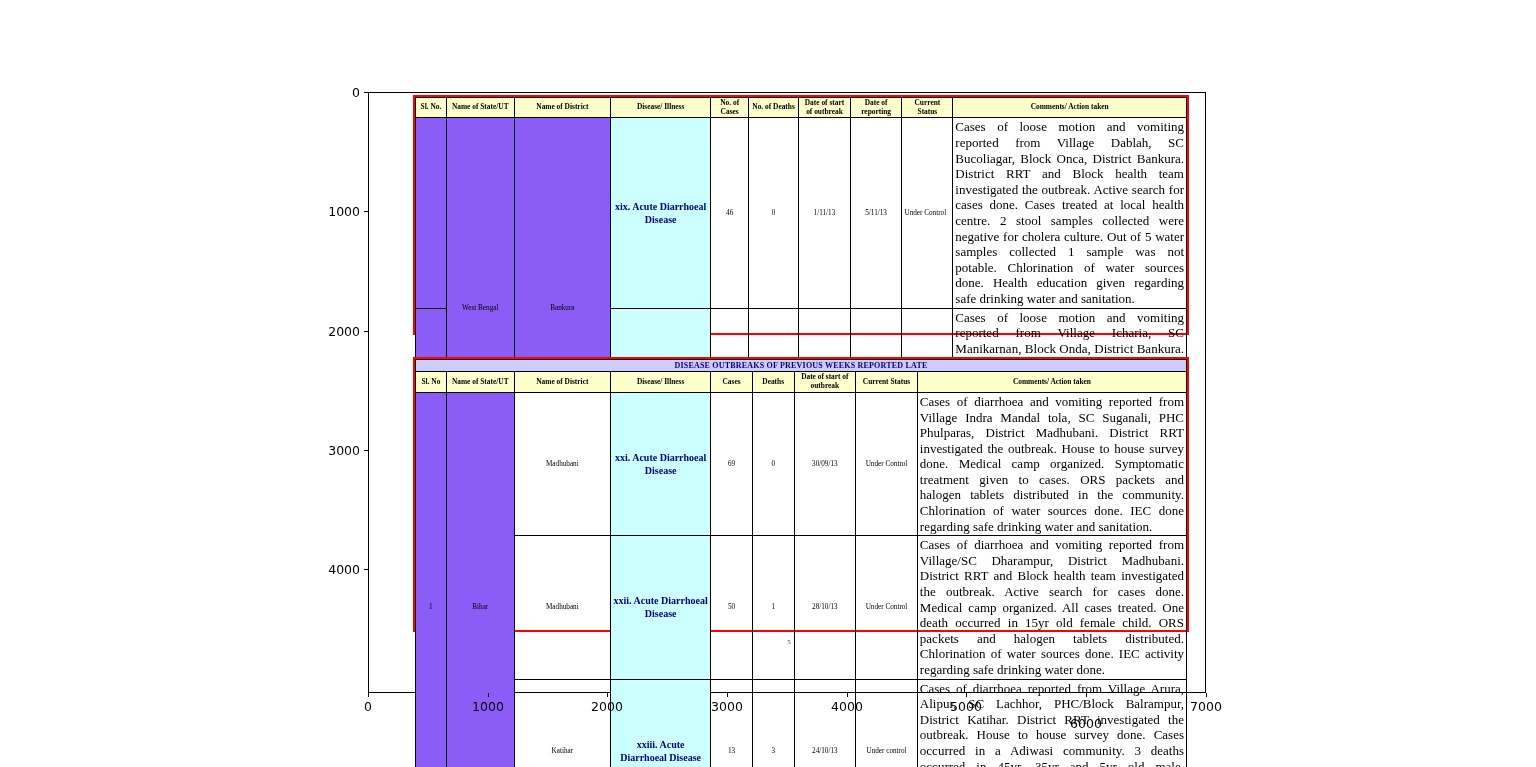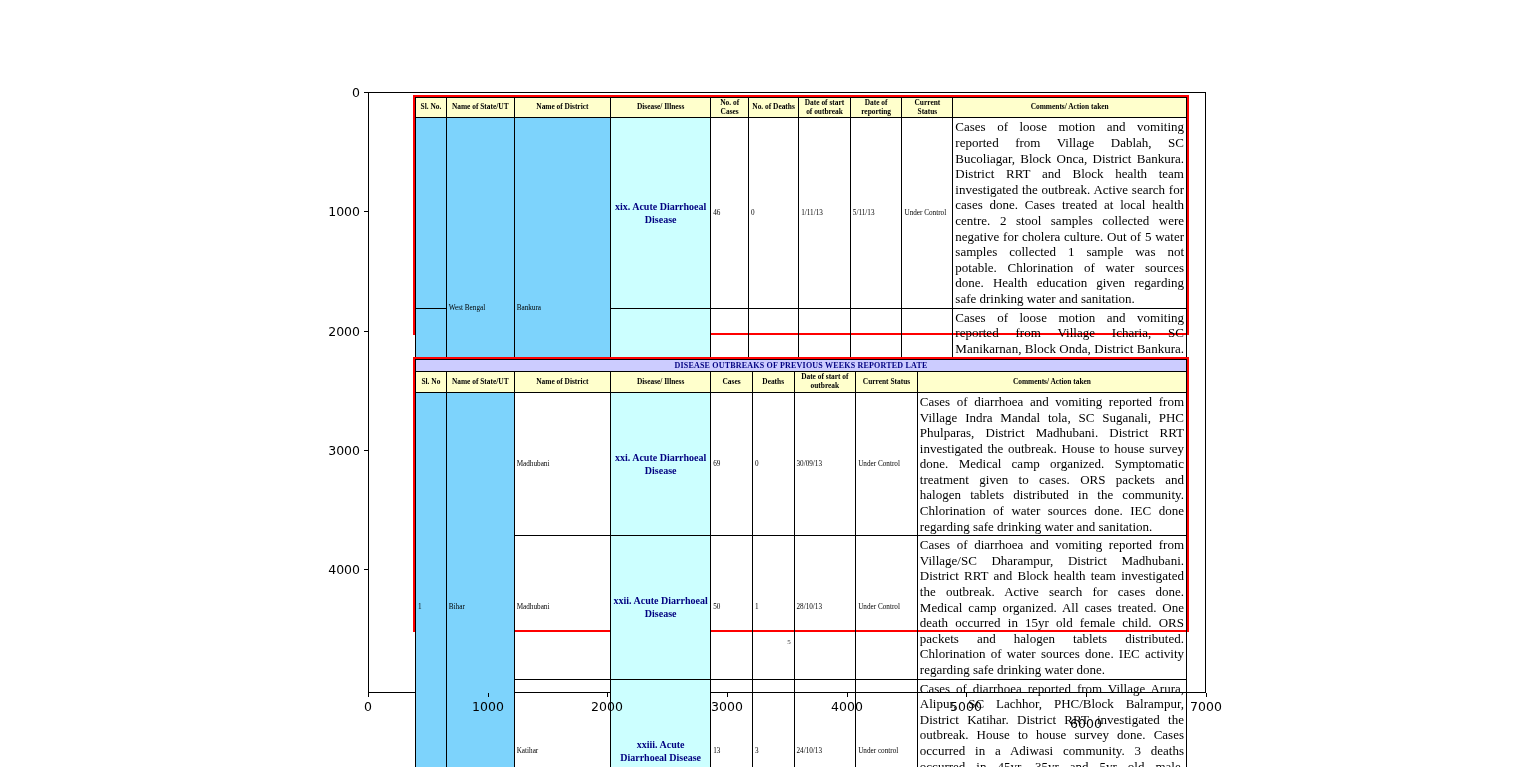--- a/index.html
+++ b/index.html
@@ -77,22 +77,22 @@
     overflow: hidden;
   }
   .hdr {
     background: #ffffcc;
     text-align: center;
     font-weight: bold;
     font-size: 7.4px;
     vertical-align: middle;
     margin-top: 28px;
   }
-  .cyan { background: #7dd3fc; margin-top: 26px; }
-  .ctr { }
+  .cyan { background: #8b5cf6; margin-top: 26px; }
+  .ctr { text-align: center; }
   .just { text-align: justify; font-size: 13px; line-height: 1.2; }
   .disease {
     background: #ccffff;
     text-align: center;
     font-weight: bold;
     color: #000080;
     font-size: 10px;
     line-height: 1.3;
   }
   .banner {

